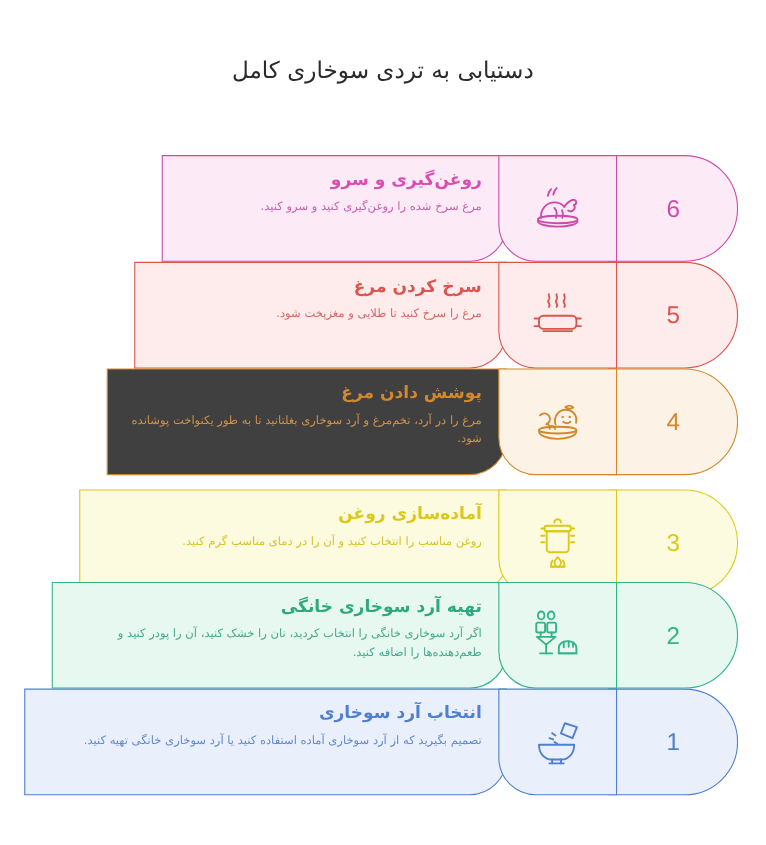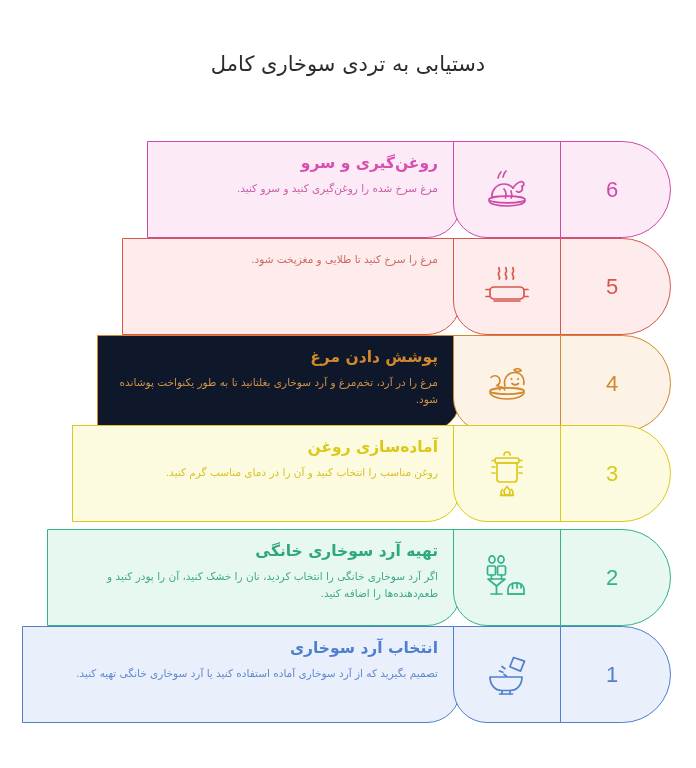--- a/index.html
+++ b/index.html
@@ -137,41 +137,42 @@
           <ellipse fill="none" stroke="#cf4aa8" stroke-width="1.7" stroke-linecap="round" stroke-linejoin="round" cx="26" cy="32.5" rx="18" ry="3.4"></ellipse>
           <path fill="none" stroke="#cf4aa8" stroke-width="1.7" stroke-linecap="round" stroke-linejoin="round" d="M8 33.8 c0 3 8 5.2 18 5.2 c10 0 18 -2.2 18 -5.2"></path>
         </svg>
       </div>
       <div class="num-cap" style="right: 0px; border-color: rgb(207, 74, 168); background: rgb(253, 234, 247);">
         <span class="num" style="color: rgb(207, 74, 168);">6</span>
       </div>
     </div>
     <div class="step" style="top: 97px; left: 122px; width: 549px;">
       <div class="text-panel" style="right: 210px; width: 339px; border-color: rgb(217, 86, 79); background: rgb(253, 236, 235);">
+        <div class="step-title" style="color: rgb(217, 86, 79);">سرخ کردن مرغ</div>
         <div class="step-desc" style="color: rgb(207, 106, 99);">مرغ را سرخ کنید تا طلایی و مغزپخت شود.</div>
       </div>
       <div class="icon-panel" style="right: 110px; border-color: rgb(217, 86, 79); background: rgb(253, 236, 235);">
         <svg width="52" height="48" viewBox="0 0 52 48">
           <path fill="none" stroke="#d9564f" stroke-width="1.7" stroke-linecap="round" stroke-linejoin="round" d="M18 16 c2.4 -2 -2.4 -4.4 0 -6.6 c2 -1.8 -1 -3.4 0 -4.8"></path>
           <path fill="none" stroke="#d9564f" stroke-width="1.7" stroke-linecap="round" stroke-linejoin="round" d="M25 16 c2.4 -2 -2.4 -4.4 0 -6.6 c2 -1.8 -1 -3.4 0 -4.8"></path>
           <path fill="none" stroke="#d9564f" stroke-width="1.7" stroke-linecap="round" stroke-linejoin="round" d="M32 16 c2.4 -2 -2.4 -4.4 0 -6.6 c2 -1.8 -1 -3.4 0 -4.8"></path>
           <path fill="none" stroke="#d9564f" stroke-width="1.7" stroke-linecap="round" stroke-linejoin="round" d="M13 24 h26 a4 4 0 0 1 4 4 v4 a4 4 0 0 1 -4 4 h-26 a4 4 0 0 1 -4 -4 v-4 a4 4 0 0 1 4 -4 z"></path>
           <path fill="none" stroke="#d9564f" stroke-width="1.7" stroke-linecap="round" stroke-linejoin="round" d="M9 26.5 h-4"></path>
           <path fill="none" stroke="#d9564f" stroke-width="1.7" stroke-linecap="round" stroke-linejoin="round" d="M43 26.5 h4"></path>
           <path fill="none" stroke="#d9564f" stroke-width="1.7" stroke-linecap="round" stroke-linejoin="round" d="M9 33.5 h-4"></path>
           <path fill="none" stroke="#d9564f" stroke-width="1.7" stroke-linecap="round" stroke-linejoin="round" d="M43 33.5 h4"></path>
           <path fill="none" stroke="#d9564f" stroke-width="1.7" stroke-linecap="round" stroke-linejoin="round" d="M13 38 h26"></path>
         </svg>
       </div>
       <div class="num-cap" style="right: 0px; border-color: rgb(217, 86, 79); background: rgb(253, 236, 235);">
         <span class="num" style="color: rgb(217, 86, 79);">5</span>
       </div>
     </div>
     <div class="step" style="top: 194px; left: 97px; width: 574px;">
-      <div class="text-panel" style="right: 210px; width: 364px; border-color: rgb(210, 136, 44); background: #0f172a;">
+      <div class="text-panel" style="right: 210px; width: 364px; border-color: rgb(210, 136, 44); background: #404040;">
         <div class="step-title" style="color: rgb(210, 136, 44);">پوشش دادن مرغ</div>
         <div class="step-desc" style="color: rgb(207, 147, 74);">مرغ را در آرد، تخم‌مرغ و آرد سوخاری بغلتانید تا به طور یکنواخت پوشانده شود.</div>
       </div>
       <div class="icon-panel" style="right: 110px; border-color: rgb(210, 136, 44); background: rgb(253, 242, 230);">
         <svg width="54" height="46" viewBox="0 0 54 46">
           <path fill="none" stroke="#d2882c" stroke-width="1.7" stroke-linecap="round" stroke-linejoin="round" d="M34 9 c2.5 -1.6 5.6 -1.4 7.2 0.5 c-2.4 1.4 -5.3 1.3 -7.2 -0.5 z"></path>
           <path fill="none" stroke="#d2882c" stroke-width="1.7" stroke-linecap="round" stroke-linejoin="round" d="M25 25 c-2 -7 2.5 -13.5 9.5 -13.5 c6.5 0 10.5 5.5 9.2 11.8"></path>
           <circle cx="31.5" cy="18" r="1.1" fill="#d2882c"></circle>
           <circle cx="38" cy="18" r="1.1" fill="#d2882c"></circle>
           <path fill="none" stroke="#d2882c" stroke-width="1.7" stroke-linecap="round" stroke-linejoin="round" d="M32 22.5 c2 1.6 4.5 1.6 6.5 0"></path>
@@ -179,21 +180,21 @@
           <path fill="none" stroke="#d2882c" stroke-width="1.7" stroke-linecap="round" stroke-linejoin="round" d="M17.5 24 c1.6 1.2 2.4 3 2.3 4.8"></path>
           <path fill="none" stroke="#d2882c" stroke-width="1.7" stroke-linecap="round" stroke-linejoin="round" d="M20 26.5 c2.2 -0.9 4.4 0.3 4.6 2.5"></path>
           <ellipse fill="none" stroke="#d2882c" stroke-width="1.7" stroke-linecap="round" stroke-linejoin="round" cx="27" cy="30" rx="17" ry="3.1"></ellipse>
           <path fill="none" stroke="#d2882c" stroke-width="1.7" stroke-linecap="round" stroke-linejoin="round" d="M10 31 c0 4 7.6 7 17 7 c9.4 0 17 -3 17 -7"></path>
         </svg>
       </div>
       <div class="num-cap" style="right: 0px; border-color: rgb(210, 136, 44); background: rgb(253, 242, 230);">
         <span class="num" style="color: rgb(210, 136, 44);">4</span>
       </div>
     </div>
-    <div class="step" style="top: 284px; left: 72px; width: 599px;">
+    <div class="step" style="top: 304px; left: 72px; width: 599px;">
       <div class="text-panel" style="right: 210px; width: 389px; border-color: rgb(220, 200, 26); background: rgb(253, 251, 223);">
         <div class="step-title" style="color: rgb(220, 200, 26);">آماده‌سازی روغن</div>
         <div class="step-desc" style="color: rgb(214, 195, 42); text-align: right;">روغن مناسب را انتخاب کنید و آن را در دمای مناسب گرم کنید.</div>
       </div>
       <div class="icon-panel" style="right: 110px; border-color: rgb(220, 200, 26); background: rgb(253, 251, 223);">
         <svg width="50" height="52" viewBox="0 0 50 52">
           <path fill="none" stroke="#dcc81a" stroke-width="1.7" stroke-linecap="round" stroke-linejoin="round" d="M22 7 a3 3 0 0 1 6 0"></path>
           <rect fill="none" stroke="#dcc81a" stroke-width="1.7" stroke-linecap="round" stroke-linejoin="round" x="13" y="10" width="24" height="5" rx="2"></rect>
           <path fill="none" stroke="#dcc81a" stroke-width="1.7" stroke-linecap="round" stroke-linejoin="round" d="M15 15 h20 v16 a3 3 0 0 1 -3 3 h-14 a3 3 0 0 1 -3 -3 z"></path>
           <path fill="none" stroke="#dcc81a" stroke-width="1.7" stroke-linecap="round" stroke-linejoin="round" d="M13 19 h-3"></path>

